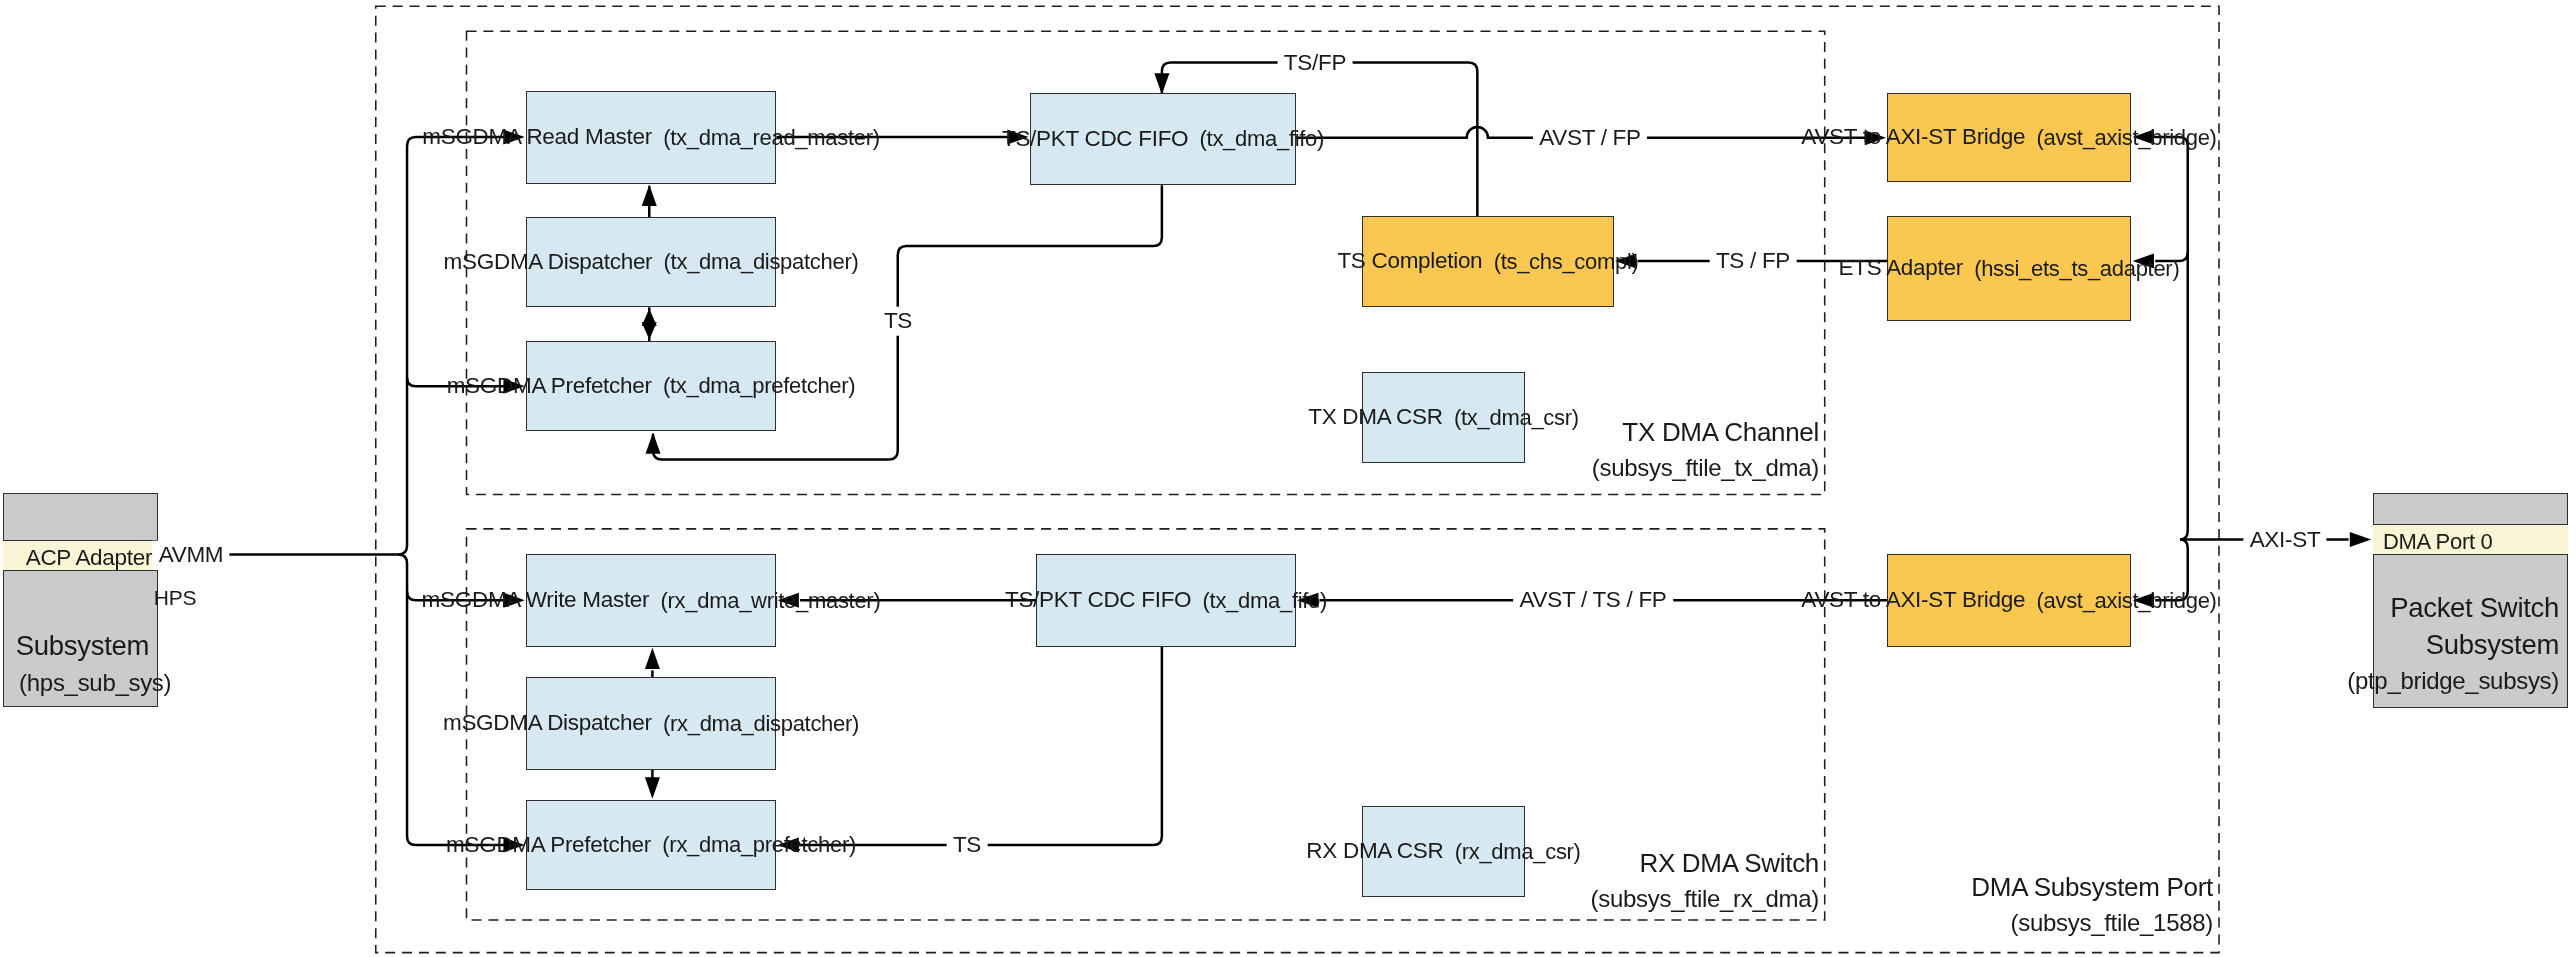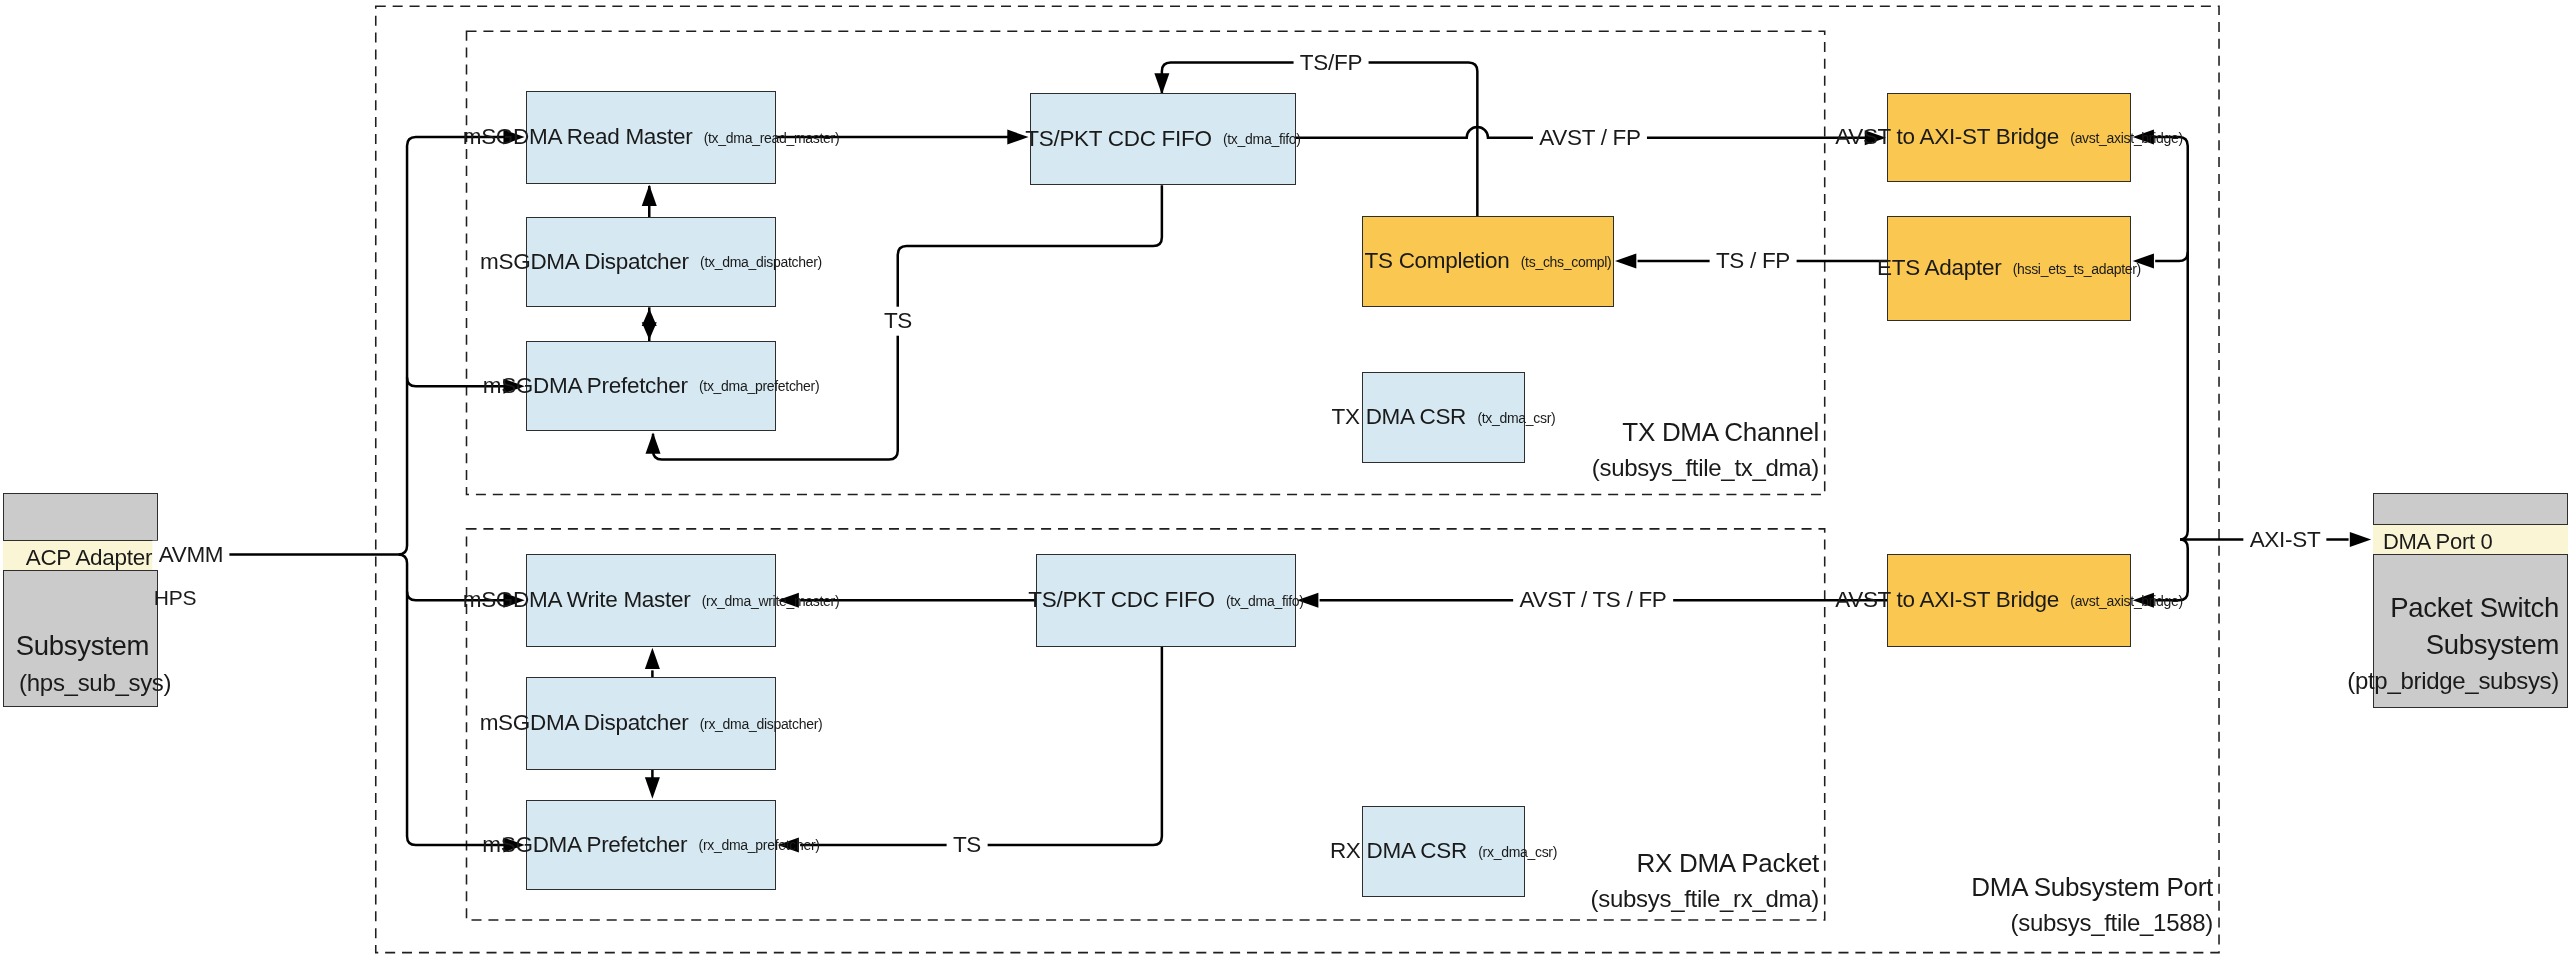--- a/index.html
+++ b/index.html
@@ -12,21 +12,21 @@
     overflow:hidden;
   }
   svg.layer{position:absolute;left:0;top:0;width:2576px;height:957px;}
   .blk{
     position:absolute;box-sizing:border-box;
     border:1.9px solid #2e2e2e;
     display:flex;flex-direction:row;align-items:center;justify-content:center;
     gap:11.3px;text-align:center;letter-spacing:-0.3px;
   }
   .blk .t{font-size:22.5px;line-height:1;white-space:nowrap;}
-  .blk .n{font-size:14px;line-height:1;white-space:nowrap;}
+  .blk .n{font-size:22px;line-height:1;white-space:nowrap;}
   .blue{background:#d6e9f2;}
   .orange{background:#fac851;}
   .graybox{position:absolute;box-sizing:border-box;background:#cbcbcb;border:1.9px solid #2e2e2e;}
   .strip{position:absolute;box-sizing:border-box;background:#faf6d5;border-top:1.9px solid #2e2e2e;border-bottom:1.9px solid #2e2e2e;}
   .txt{position:absolute;white-space:nowrap;letter-spacing:-0.3px;}
   .wire-label{
     position:absolute;transform:translate(-50%,-50%);
     background:#ffffff;padding:1.3px 6.3px;
     font-size:22.5px;letter-spacing:-0.3px;white-space:nowrap;
   }
@@ -167,34 +167,34 @@
   <div class="blk orange" style="left:1887px;top:554px;width:244px;height:93px;">
     <div class="t">AVST to AXI-ST Bridge</div>
     <div class="n">(avst_axist_bridge)</div>
   </div>
   <div class="blk blue" style="left:1362px;top:806px;width:163px;height:91px;">
     <div class="t">RX DMA CSR</div>
     <div class="n">(rx_dma_csr)</div>
   </div>
 
   <div class="wire-label" style="left:191px;top:555px;">AVMM</div>
-  <div class="wire-label" style="left:1315px;top:63px;margin-left:16px;">TS/FP</div>
+  <div class="wire-label" style="left:1315px;top:63px;">TS/FP</div>
   <div class="wire-label" style="left:1590px;top:138px;">AVST / FP</div>
   <div class="wire-label" style="left:1753px;top:261px;">TS / FP</div>
   <div class="wire-label" style="left:898px;top:321px;">TS</div>
   <div class="wire-label" style="left:2285px;top:540px;">AXI-ST</div>
   <div class="wire-label" style="left:1593px;top:600px;">AVST / TS / FP</div>
   <div class="wire-label" style="left:967px;top:845px;">TS</div>
 
   <div class="sec" style="left:1440px;top:414px;width:379px;">
     <div class="t">TX DMA Channel</div>
     <div class="n">(subsys_ftile_tx_dma)</div>
   </div>
   <div class="sec" style="left:1440px;top:845px;width:379px;">
-    <div class="t">RX DMA Packet</div>
+    <div class="t">RX DMA Switch</div>
     <div class="n">(subsys_ftile_rx_dma)</div>
   </div>
   <div class="sec" style="left:1834px;top:869px;width:379px;">
     <div class="t">DMA Subsystem Port</div>
     <div class="n">(subsys_ftile_1588)</div>
   </div>
 
 </div>
 
 

